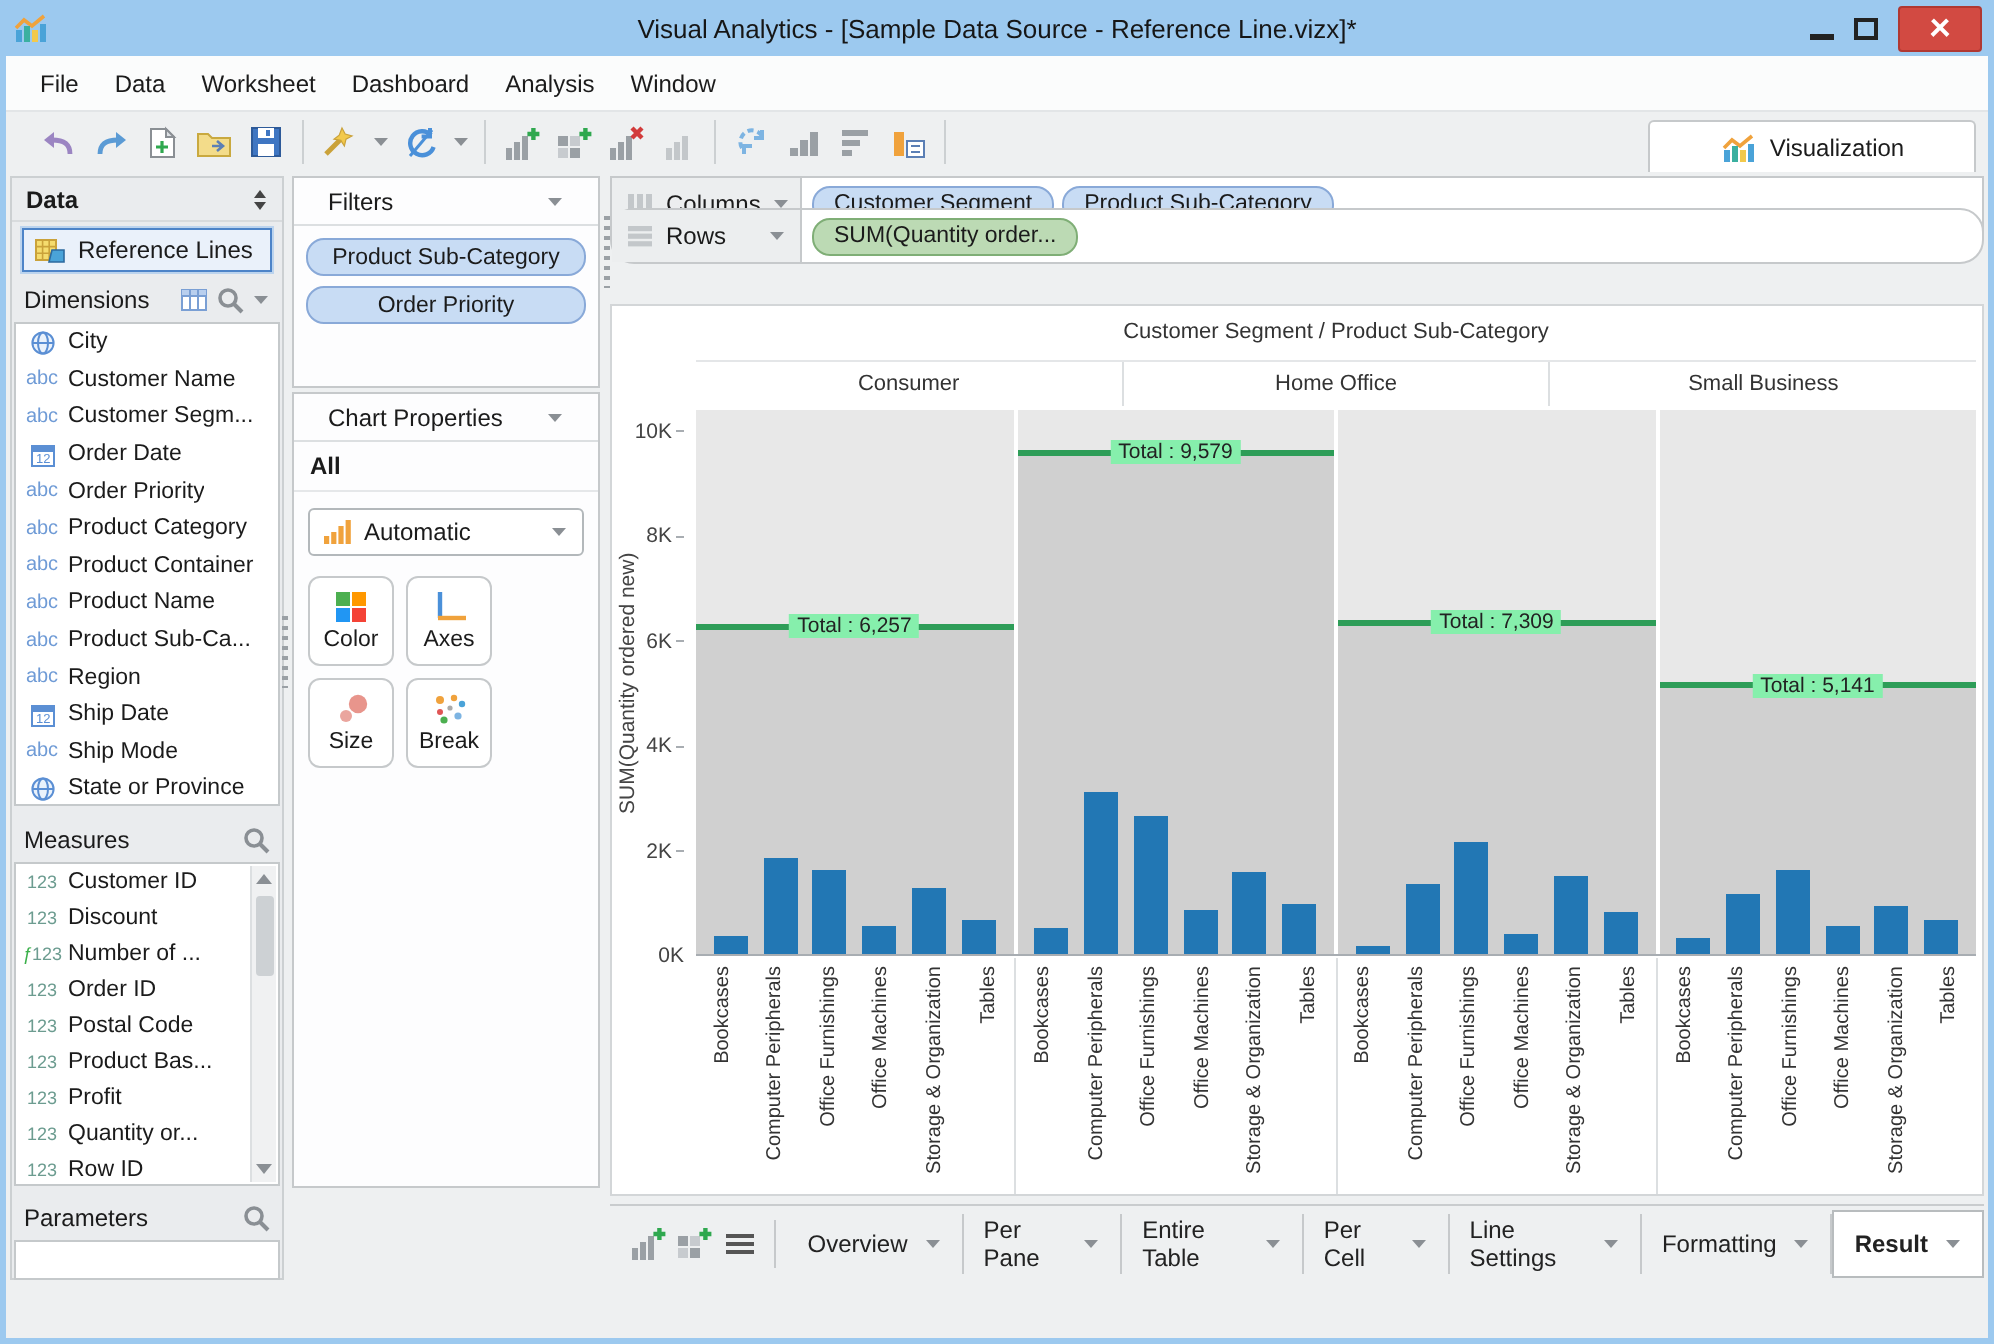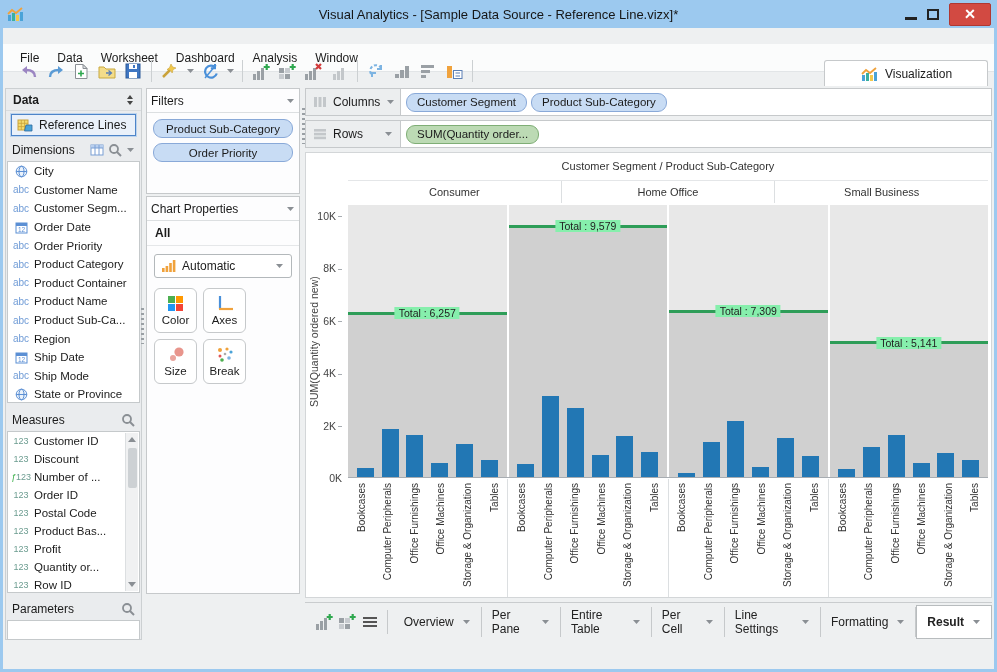--- a/index.html
+++ b/index.html
@@ -15,21 +15,21 @@
   .ctl-min { width: 12px; height: 3px; background: #222; margin-top: 8px; }
   .ctl-max { width: 12px; height: 11px; border: 2px solid #222; background: transparent; }
   .ctl-close { width: 42px; height: 23px; background: #d24a42; border: 1px solid #b03832; border-radius: 2px; position: relative; }
   .ctl-close:before, .ctl-close:after { content: ""; position: absolute; left: 50%; top: 50%; width: 11px; height: 2.4px; background: #fff; }
   .ctl-close:before { transform: translate(-50%,-50%) rotate(45deg); }
   .ctl-close:after  { transform: translate(-50%,-50%) rotate(-45deg); }
 
   
   .app { position: absolute; left: 3px; right: 3px; top: 28px; bottom: 3px; background: #eef0f1; }
 
-  .menubar { height: 28px; background: #fbfcfc; border-bottom: 1px solid #e2e5e7; display: flex; align-items: center; padding-left: 8px; margin-top: 16px; }
+  .menubar { height: 28px; background: #fbfcfc; border-bottom: 1px solid #e2e5e7; display: flex; align-items: center; padding-left: 8px; }
   .menu-item { padding: 0 9px; font-size: 12px; cursor: default; }
 
   .toolbar { position: absolute; top: 28px; left: 0; right: 0; height: 30px; display: flex; align-items: center; padding: 0 8px; }
   .tgroup { display: flex; align-items: center; gap: 2px; padding: 0 6px; border-right: 1px solid #ccd0d2; height: 22px; }
   .tgroup:last-of-type { border-right: 1px solid #ccd0d2; }
   .tbtn { width: 24px; height: 22px; display: inline-flex; align-items: center; justify-content: center; border-radius: 2px; }
   .tchev { width: 12px; display: inline-flex; justify-content: center; }
   .viz-tab { position: absolute; right: 6px; bottom: 0; height: 26px; width: 164px; background: #fff; border: 1px solid #c6c9cb; border-bottom: none; border-radius: 3px 3px 0 0; display: flex; align-items: center; justify-content: center; gap: 7px; font-size: 12px; }
 
   
@@ -57,36 +57,36 @@
   .sb-btn.down { margin-top: auto; }
   .tri-up { width: 0; height: 0; border-left: 4px solid transparent; border-right: 4px solid transparent; border-bottom: 5px solid #8a8f94; }
   .tri-down { width: 0; height: 0; border-left: 4px solid transparent; border-right: 4px solid transparent; border-top: 5px solid #8a8f94; }
   .sb-thumb { width: 9px; height: 40px; background: #cdd1d4; border-radius: 2px; margin-top: 2px; }
 
   
   .mid-panel { position: absolute; left: 141px; top: 60px; width: 158px; height: 552px; }
   .card { position: absolute; left: 2px; right: 2px; background: #fdfdfe; border: 1px solid #c6c9cb; }
   .card.filters { top: 0; height: 106px; }
   .card.props { top: 108px; height: 398px; }
-  .card-header { height: 24px; display: flex; align-items: center; justify-content: space-between; padding: 0 4px; border-bottom: 1px solid #dcdfe1; font-size: 12px; }
+  .card-header { height: 24px; display: flex; align-items: center; justify-content: space-between; padding: 0 17px; border-bottom: 1px solid #dcdfe1; font-size: 12px; }
   .pill-stack { padding: 6px 6px; display: flex; flex-direction: column; gap: 5px; }
   .pill { height: 19px; border-radius: 9px; display: flex; align-items: center; justify-content: center; font-size: 11.5px; padding: 0 10px; white-space: nowrap; }
   .pill.dim { background: #c8dcf4; border: 1px solid #89a9d8; }
   .pill.meas-pill { background: #bcdab4; border: 1px solid #7fae76; }
   .scope { padding: 5px 8px; font-weight: bold; font-size: 12px; border-bottom: 1px solid #e5e7e9; }
   .marktype { margin: 8px 7px 6px 7px; height: 24px; border: 1px solid #b3b8bb; border-radius: 3px; background: #fff; display: flex; align-items: center; gap: 6px; padding: 0 7px; font-size: 12px; }
   .marktype .mchev { margin-left: auto; }
   .prop-buttons { padding: 4px 7px; display: flex; flex-wrap: wrap; gap: 6px; }
   .pbtn { width: 43px; height: 45px; background: #fff; border: 1px solid #c6c9cb; border-radius: 6px; display: flex; flex-direction: column; align-items: center; justify-content: center; gap: 2px; font-size: 11.5px; }
 
   
   .right { position: absolute; left: 300px; top: 60px; right: 0; height: 552px; }
   .shelf { position: absolute; left: 2px; right: 2px; height: 28px; background: #fff; border: 1px solid #c6c9cb; display: flex; }
   .shelf.columns-shelf { top: 0; }
-  .shelf.rows-shelf { top: 32px; }
+  .shelf.rows-shelf { top: 16px; border-radius: 12px; }
   .shelf-label { width: 95px; flex: none; background: #eceeef; border-right: 1px solid #c6c9cb; display: flex; align-items: center; gap: 6px; padding: 0 7px; font-size: 12px; }
   .shelf-label .schev { margin-left: auto; }
   .shelf-body { display: flex; align-items: center; gap: 4px; padding: 12px 5px; }
 
   .chart-area { position: absolute; left: 2px; right: 2px; top: 64px; height: 446px; background: #fff; border: 1px solid #d3d6d8; }
   .chart-title { position: absolute; top: 7px; left: 42px; right: 3px; text-align: center; font-size: 11px; color: #333; }
   .col-headers { position: absolute; left: 42px; right: 3px; top: 27px; height: 23px; display: flex; border-top: 1px solid #e4e6e8; }
   .hcell { flex: 1; display: flex; align-items: center; justify-content: center; font-size: 11px; color: #333; }
   .hcell + .hcell { border-left: 1px solid #dcdfe1; }
   .ylabel { position: absolute; left: 1px; top: 52px; height: 273px; width: 14px; display: flex; align-items: center; justify-content: center; writing-mode: vertical-rl; transform: rotate(180deg); font-size: 10.5px; color: #444; white-space: nowrap; }

